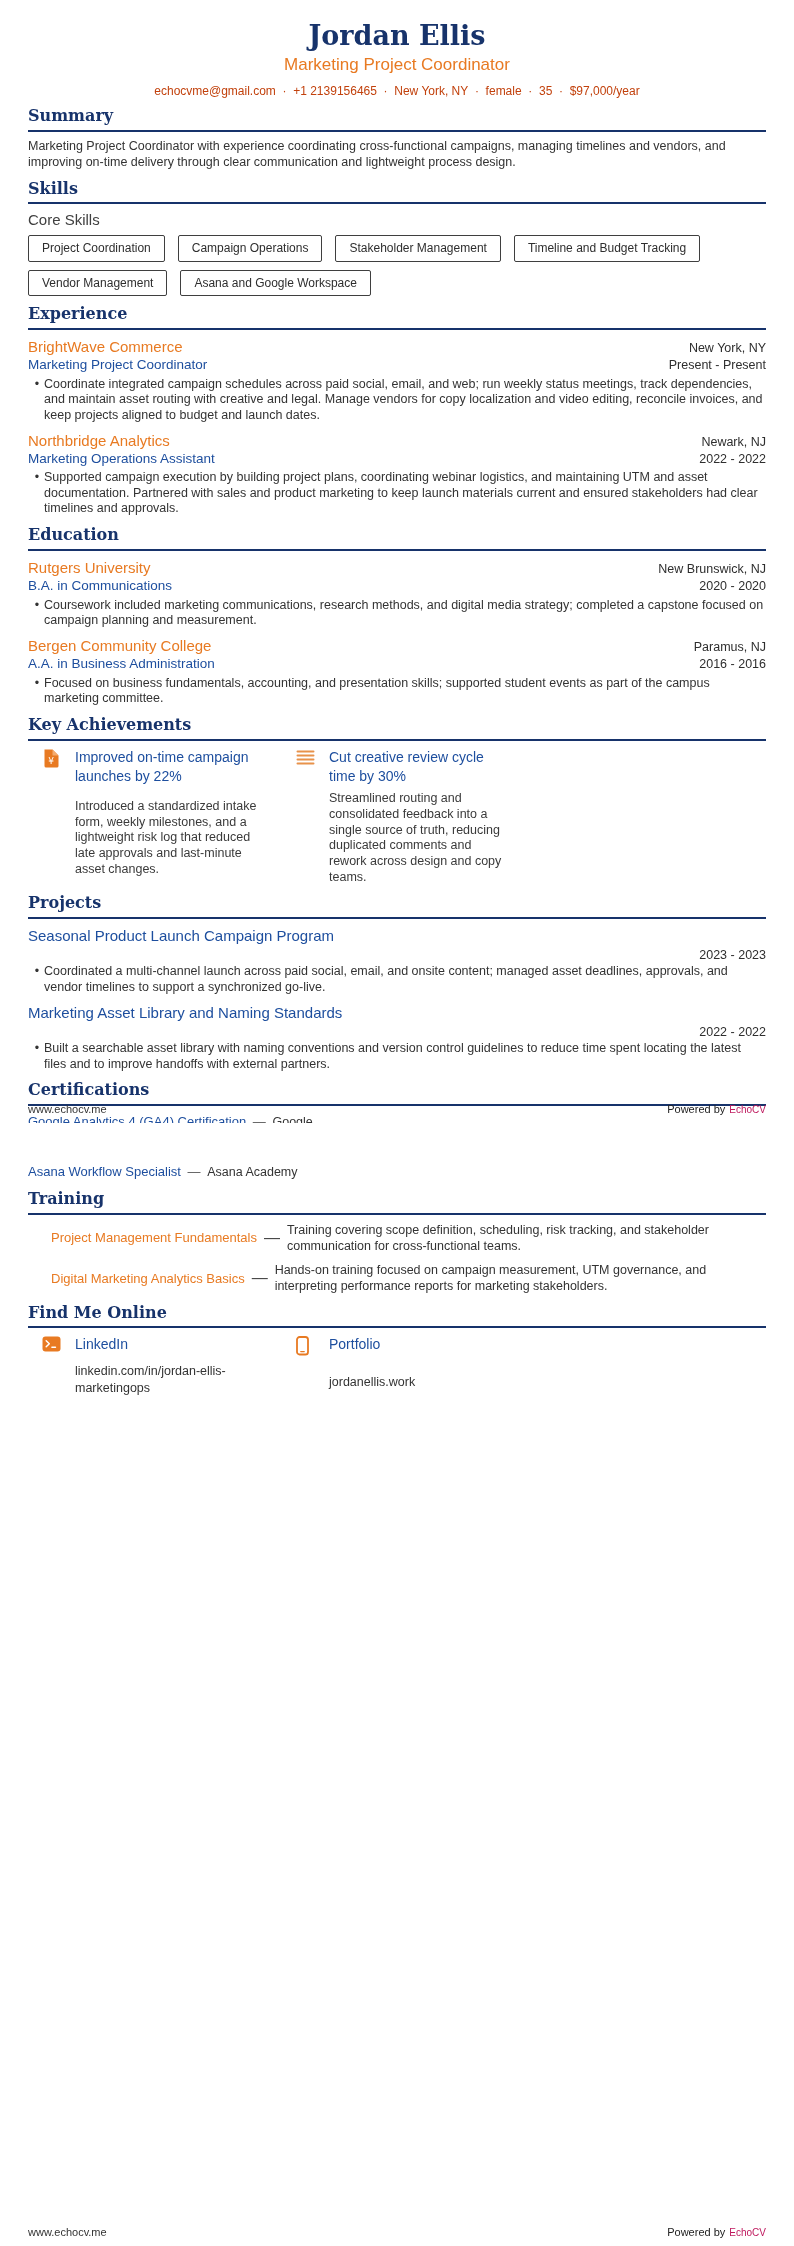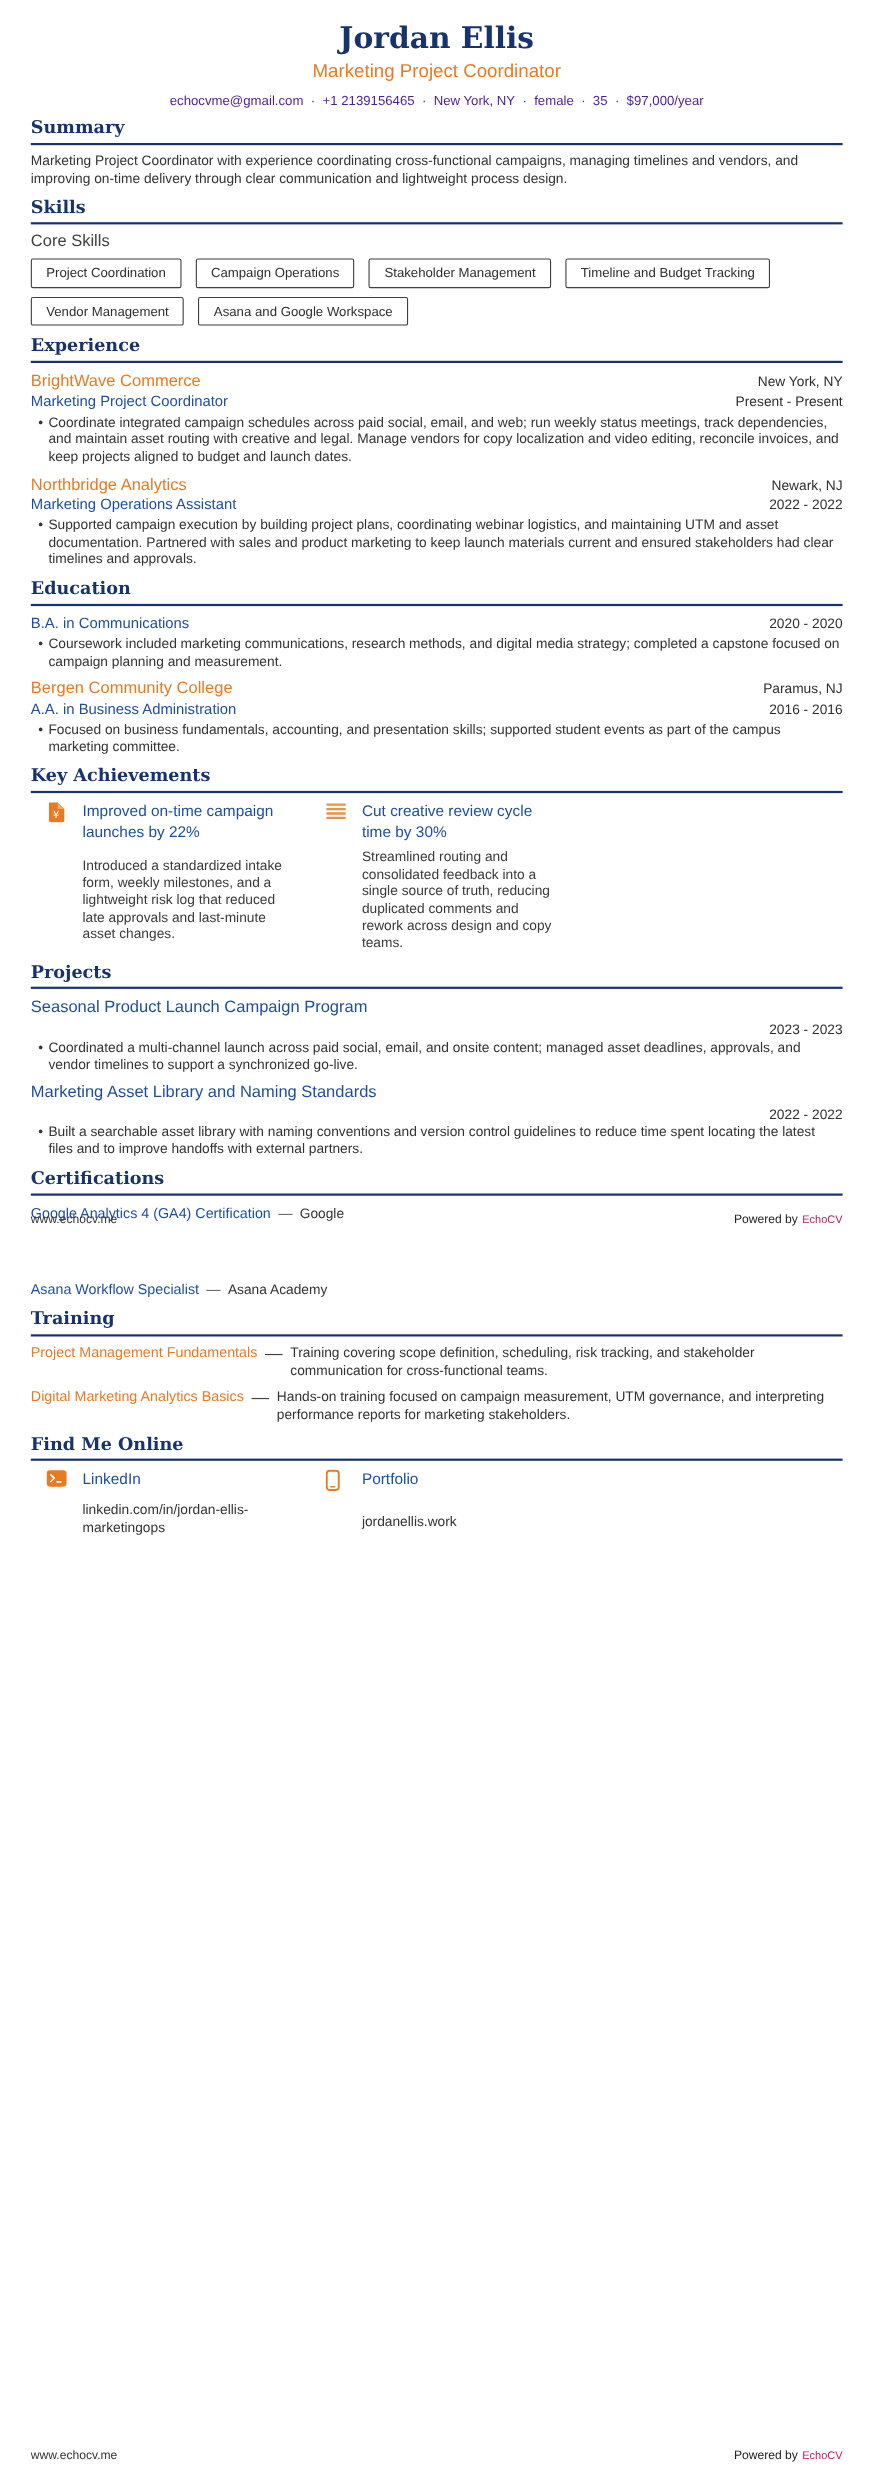--- a/index.html
+++ b/index.html
@@ -1,21 +1,21 @@
 <!DOCTYPE html>
 <html><head>
 <meta charset="utf-8">
 <style>
   html,body{margin:0;padding:0;background:#ffffff;}
   body{width:794px;font-family:"Liberation Sans","DejaVu Sans",sans-serif;color:#333;}
   .page{width:794px;height:1123px;position:relative;box-sizing:border-box;padding:16px 28px 40px;overflow:hidden;background:#fff;}
   
   .name{margin:4px 0 2px;text-align:center;font-family:"DejaVu Serif","Liberation Serif",serif;font-weight:bold;font-size:27px;line-height:1.2;color:#17336b;}
   .job-title{text-align:center;color:#e87a22;font-size:17px;line-height:1.3;margin-bottom:8px;}
-  .contact{text-align:center;font-size:12px;color:#4c1d95;margin-bottom:2px;}
+  .contact{text-align:center;font-size:12px;color:#c2410c;margin-bottom:2px;}
   
   section{margin-top:8px;}
   .sec-title{margin:0;text-align:left;font-family:"DejaVu Serif","Liberation Serif",serif;font-size:16px;font-weight:bold;color:#17336b;line-height:1.3;}
   .rule{height:2px;background:#17336b;margin:3px 0 7px;}
   .body-text{margin:0;font-size:12.5px;line-height:1.25;color:#333;}
   
   .group-label{color:#404040;font-size:15px;margin:1px 0 7px;}
   .chips{display:flex;flex-wrap:wrap;gap:8px 13px;}
   .chip{border:1px solid #3f3f3f;border-radius:2px;padding:5px 13px;font-size:12px;color:#2e2e2e;line-height:1.2;}
   
@@ -38,21 +38,21 @@
   
   .proj-name{color:#1d4e9e;font-size:15px;line-height:1.3;}
   .proj-dates{text-align:right;font-size:12.5px;color:#2e2e2e;margin:3px 0 1px;}
   
   .cert-line{font-size:13px;margin:0 0 8px;line-height:1.35;}
   .cert-name{color:#1d4e9e;}
   .cert-dash{color:#555;margin:0 3px;}
   .cert-issuer{color:#333;font-size:12.5px;}
   .cert-page2{margin-top:24px;}
   
-  .training-row{display:flex;align-items:flex-start;gap:7px;margin-bottom:8px;}
+  .training-row{display:flex;align-items:center;gap:7px;margin-bottom:8px;margin-left:23px;}
   .training-name{color:#e87a22;font-size:13px;flex:0 0 auto;white-space:nowrap;}
   .training-dash{color:#444;flex:0 0 auto;}
   .training-desc{flex:1;font-size:12.5px;line-height:1.3;color:#333;}
   
   .page-footer{position:absolute;left:28px;right:28px;bottom:8px;display:flex;justify-content:space-between;align-items:baseline;}
   .footer-site{font-size:11px;color:#333;}
   .footer-right{font-size:11px;color:#222;}
   .footer-brand{font-size:10px;color:#be185d;margin-left:4px;}
 </style>
 </head>
@@ -123,20 +123,24 @@
         </div>
       </div>
     </div>
   </section>
 
   <section>
     <h2 class="sec-title">Education</h2>
     <div class="rule"></div>
 
     <div class="entry">
+      <div class="row">
+        <span class="company">Rutgers University</span>
+        <span class="loc">New Brunswick, NJ</span>
+      </div>
       <div class="row">
         <span class="role">B.A. in Communications</span>
         <span class="dates">2020 - 2020</span>
       </div>
       <div class="bullets">
         <div class="bullet">
           <span class="marker">•</span>
           <span class="btxt">Coursework included marketing communications, research methods, and digital media strategy; completed a capstone focused on campaign planning and measurement.</span>
         </div>
       </div>

